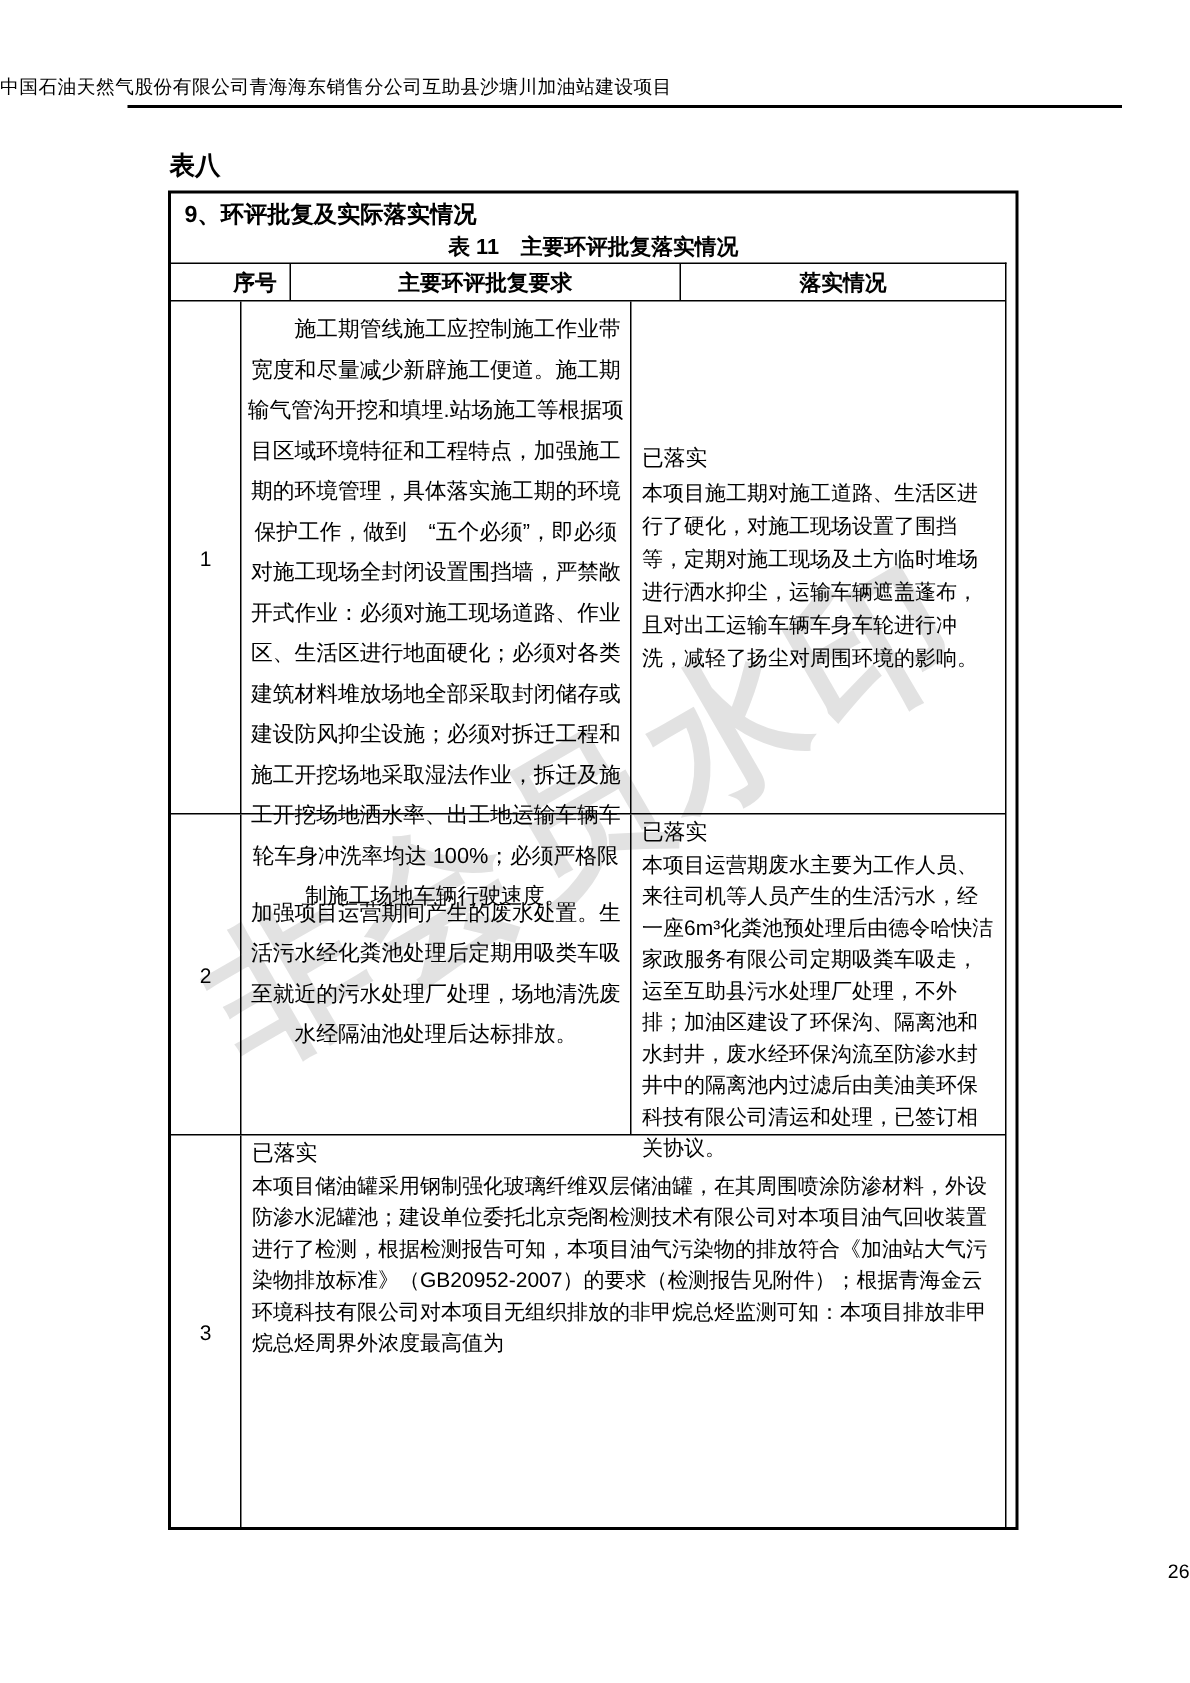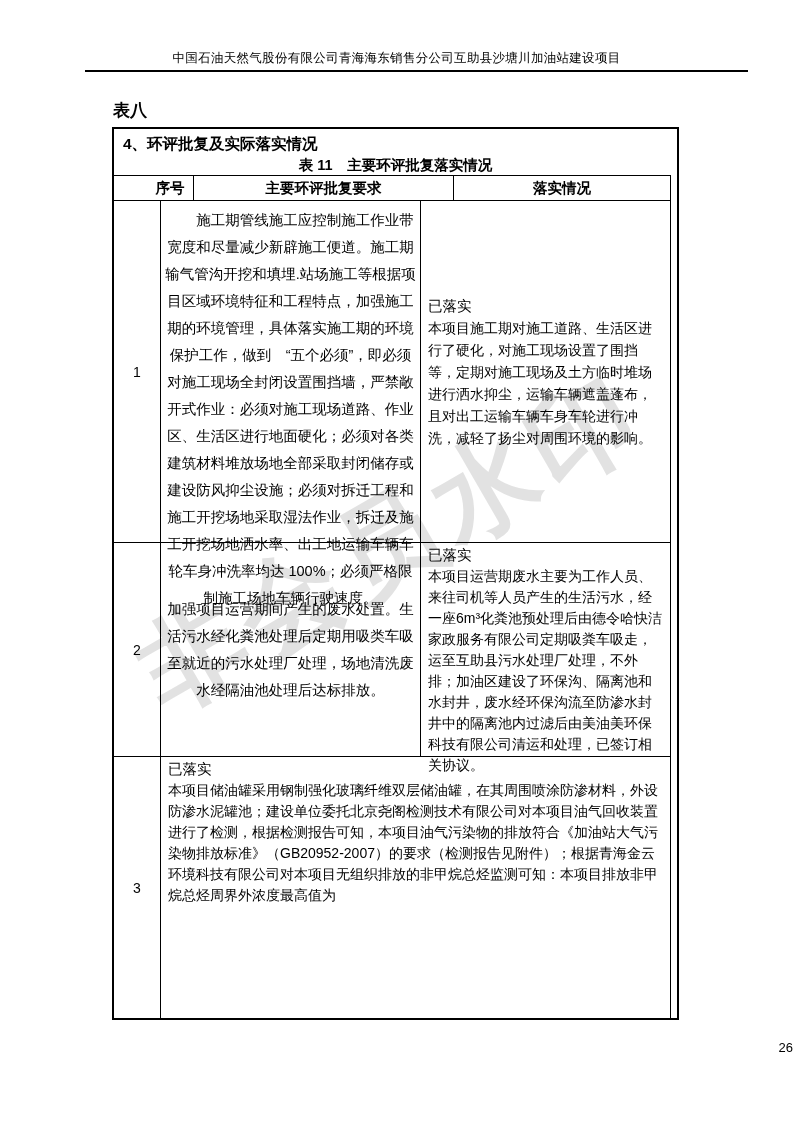--- a/index.html
+++ b/index.html
@@ -4,21 +4,21 @@
 <style>
   html,body { margin:0; padding:0; background:#ffffff; }
   body {
     width:793px; height:1122px; position:relative; overflow:hidden;
     font-family:"Liberation Sans","DejaVu Sans",sans-serif; color:#000;
   }
   .page { position:absolute; inset:0; overflow:hidden; }
 
   .doc-header {
     position:absolute; top:50px; left:0; width:100%;
-    text-align:center; font-size:12.5px; letter-spacing:0.3px;
+    font-size:12.5px; letter-spacing:0.3px;
   }
   .header-rule {
     position:absolute; top:70px; left:85px; width:663px; height:2px; background:#000;
   }
   .section-label {
     position:absolute; top:99px; left:113px; font-size:17px; font-weight:bold;font-family:Liberation Mono, monospace;
   }
 
   .watermark {
     position:absolute; top:630px; left:148px;
@@ -80,21 +80,21 @@
 
 <div class="page">
 
   <div class="doc-header">中国石油天然气股份有限公司青海海东销售分公司互助县沙塘川加油站建设项目</div>
   <div class="header-rule"></div>
   <div class="section-label">表八</div>
 
   <div class="watermark">非会员水印</div>
 
   <div class="report-table">
-    <div class="tbl-title">4、环评批复及实际落实情况</div>
+    <div class="tbl-title">9、环评批复及实际落实情况</div>
     <div class="tbl-subtitle">表 11　主要环评批复落实情况</div>
 
     <div class="grid">
 
       <div class="row head">
         <div class="c1 hc">序号</div>
         <div class="c2 hc">主要环评批复要求</div>
         <div class="c3 hc">落实情况</div>
       </div>
 

